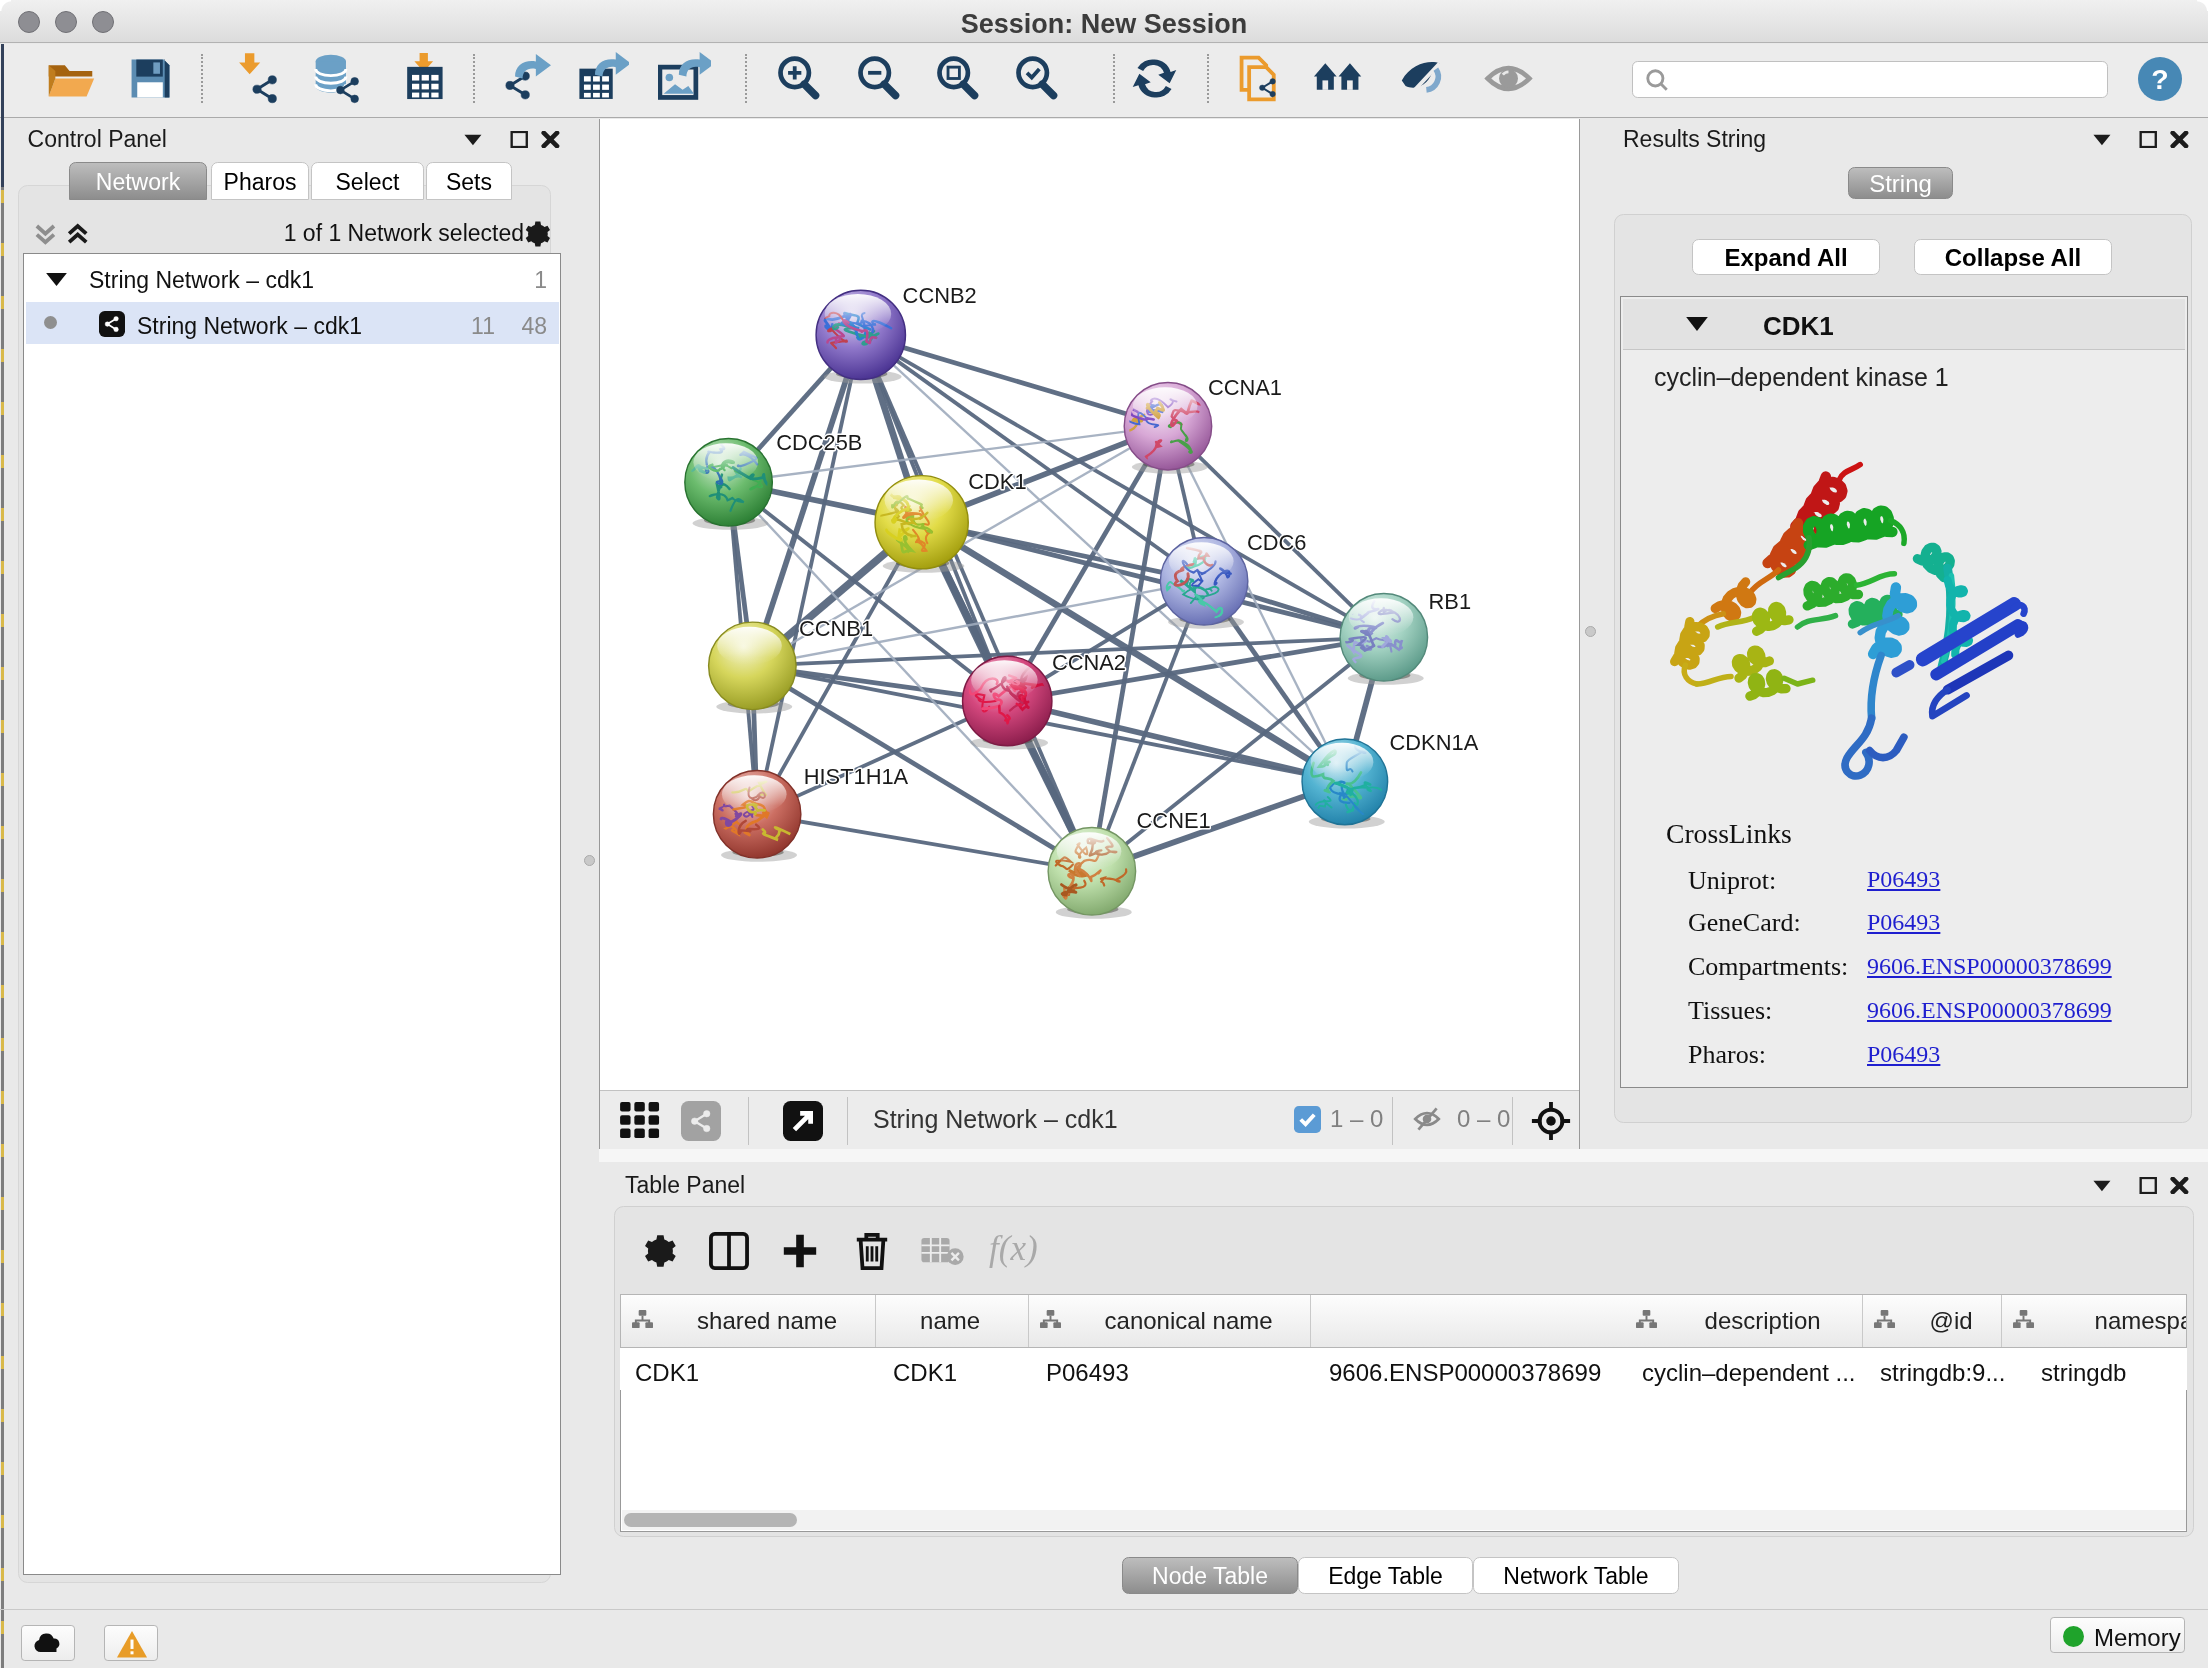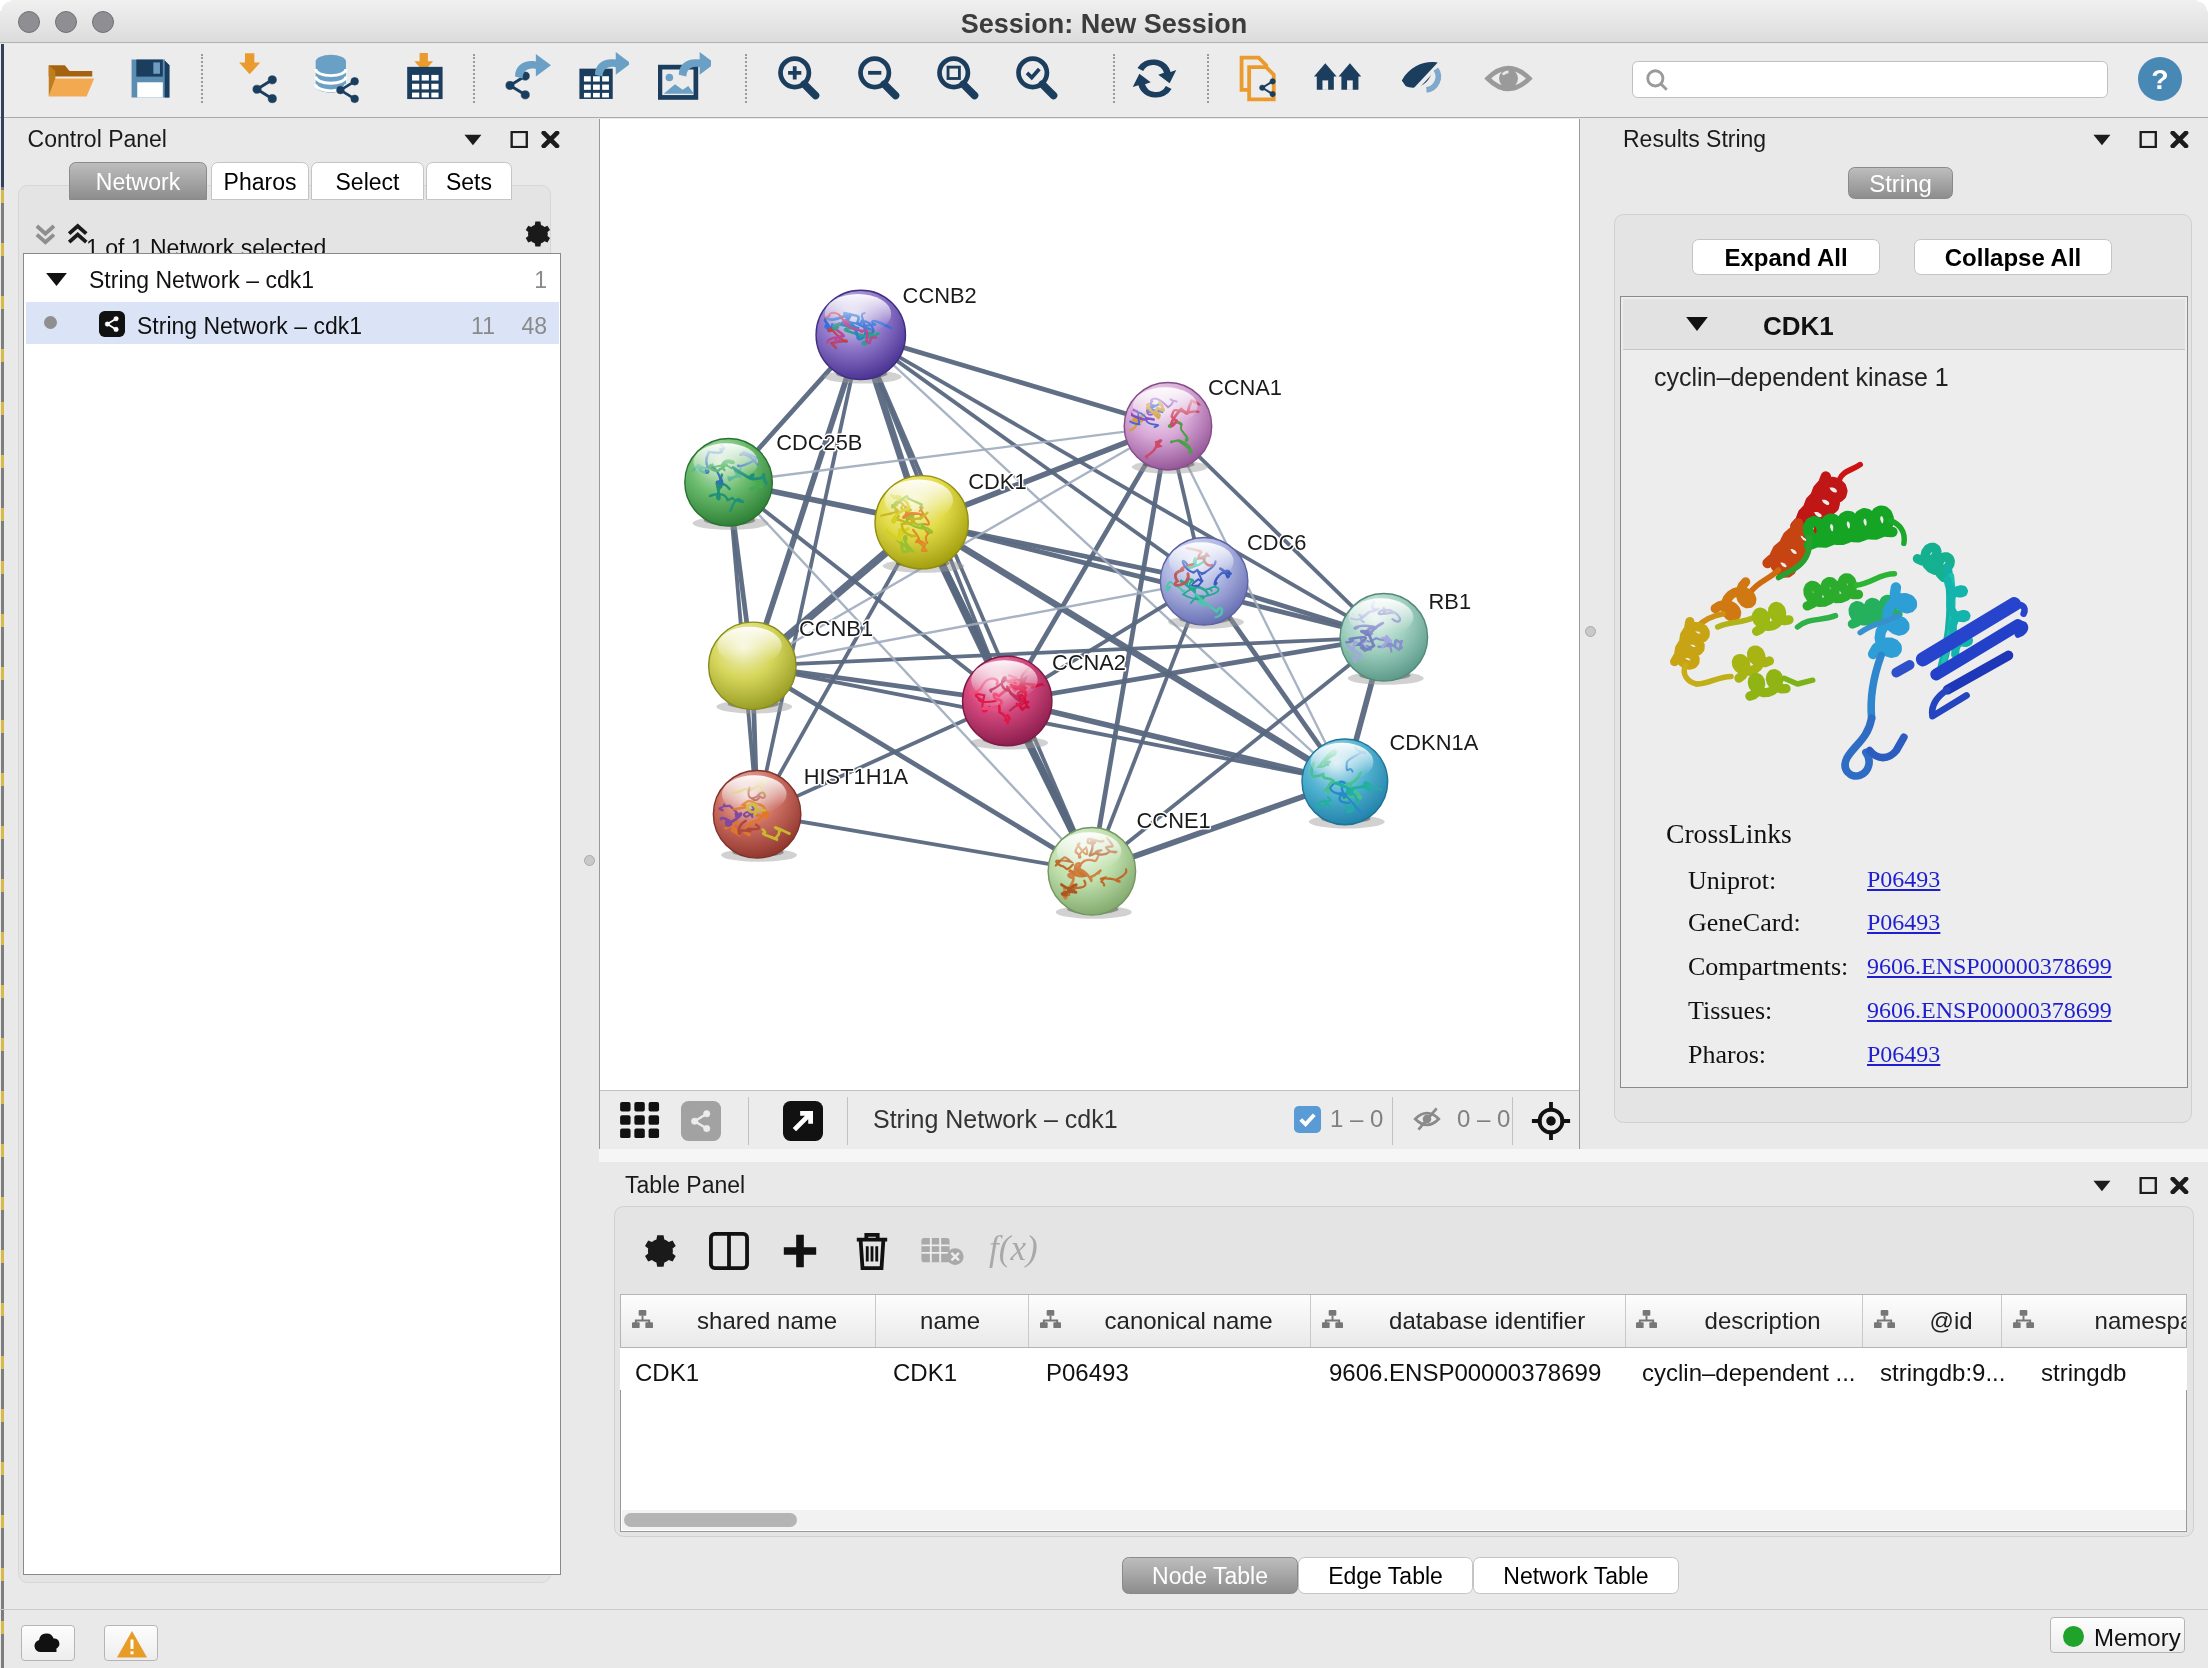--- a/index.html
+++ b/index.html
@@ -214,21 +214,21 @@
 <div class="abs tab whitebtn" style="left:311px;top:162px;width:113px">Select</div>
 <div class="abs tab whitebtn" style="left:426px;top:162px;width:86px">Sets</div>
 <svg class="abs" style="left:34px;top:222px" width="57" height="27" viewBox="0 0 60 28">
  <g fill="none" stroke="#8e8e8e" stroke-width="4">
         <path d="M3 4 l9 8 9 -8 M3 13 l9 8 9 -8"></path>
       </g>
  <g fill="none" stroke="#1a1a1a" stroke-width="4">
         <path d="M37 12 l9 -8 9 8 M37 21 l9 -8 9 8"></path>
       </g>
 </svg>
-<div class="abs" style="left:86px;top:235px;width:438px;text-align:left;font-size:23px;color:#111">1 of 1 Network selected</div>
+<div class="abs" style="left:86px;top:220px;width:438px;text-align:right;font-size:23px;color:#111">1 of 1 Network selected</div>
 <svg class="abs" style="left:521px;top:219px" width="30" height="30" viewBox="0 0 24 24">
       <path fill="#1a1a1a" d="M12 8a4 4 0 100 8 4 4 0 000-8zm9.4 4c0-.6-.1-1.1-.2-1.6l2-1.6-2-3.5-2.4 1a7.6 7.6 0 00-2.8-1.6L15.5 2h-4l-.5 2.7a7.6 7.6 0 00-2.8 1.6l-2.4-1-2 3.5 2 1.6a7.7 7.7 0 000 3.2l-2 1.6 2 3.5 2.4-1a7.6 7.6 0 002.8 1.6l.5 2.7h4l.5-2.7a7.6 7.6 0 002.8-1.6l2.4 1 2-3.5-2-1.6c.1-.5.2-1 .2-1.6z"></path>
     </svg>
 <div class="abs" style="left:23px;top:253px;width:538px;height:1322px;background:#fff;border:1.9px solid #8a8a8a"></div>
 <svg class="abs" style="left:44px;top:271px" width="25" height="17" viewBox="0 0 26 18">
       <path d="M2 2 l22 0 -11 14 z" fill="#111"></path>
     </svg>
 <div class="abs" style="left:89px;top:267px;font-size:23px;color:#111">String Network – cdk1</div>
 <div class="abs" style="left:514px;top:267px;width:33px;text-align:right;font-size:23px;color:#8a8a8a">1</div>
 <div class="abs" style="left:26px;top:302px;width:533px;height:42px;background:#dbe4f6"></div>
@@ -764,31 +764,20 @@
         <span style="position:absolute;left:9.5px;top:14.3px"><svg width="23" height="21" viewBox="0 0 24 22">
             <g fill="#777">
               <rect x="8" y="1" width="8" height="6" rx="1"></rect>
               <rect x="1" y="14" width="8" height="6" rx="1"></rect>
               <rect x="15" y="14" width="8" height="6" rx="1"></rect>
               <path d="M11 7 h2 v4 h-2 z M4 11 h16 v2 h-16 z M4 11 h2 v4 h-2 z M18 11 h2 v4 h-2 z"></path>
             </g>
           </svg></span>
         <div style="position:absolute;left:42px;right:3.8px;top:12.4px;text-align:center;font-size:24px;color:#222">canonical name</div>
       </div>
-      <div style="position:absolute;left:690px;top:0;width:315px;height:53px;border-right:1px solid #c9c9c9">
-        <span style="position:absolute;left:9.5px;top:14.3px"><svg width="23" height="21" viewBox="0 0 24 22">
-            <g fill="#777">
-              <rect x="8" y="1" width="8" height="6" rx="1"></rect>
-              <rect x="1" y="14" width="8" height="6" rx="1"></rect>
-              <rect x="15" y="14" width="8" height="6" rx="1"></rect>
-              <path d="M11 7 h2 v4 h-2 z M4 11 h16 v2 h-16 z M4 11 h2 v4 h-2 z M18 11 h2 v4 h-2 z"></path>
-            </g>
-          </svg></span>
-        <div style="position:absolute;left:42px;right:3.8px;top:12.4px;text-align:center;font-size:24px;color:#222">database identifier</div>
-      </div>
       <div style="position:absolute;left:1004px;top:0;width:238px;height:53px;border-right:1px solid #c9c9c9">
         <span style="position:absolute;left:9.5px;top:14.3px"><svg width="23" height="21" viewBox="0 0 24 22">
             <g fill="#777">
               <rect x="8" y="1" width="8" height="6" rx="1"></rect>
               <rect x="1" y="14" width="8" height="6" rx="1"></rect>
               <rect x="15" y="14" width="8" height="6" rx="1"></rect>
               <path d="M11 7 h2 v4 h-2 z M4 11 h16 v2 h-16 z M4 11 h2 v4 h-2 z M18 11 h2 v4 h-2 z"></path>
             </g>
           </svg></span>
         <div style="position:absolute;left:42px;right:3.8px;top:12.4px;text-align:center;font-size:24px;color:#222">description</div>

